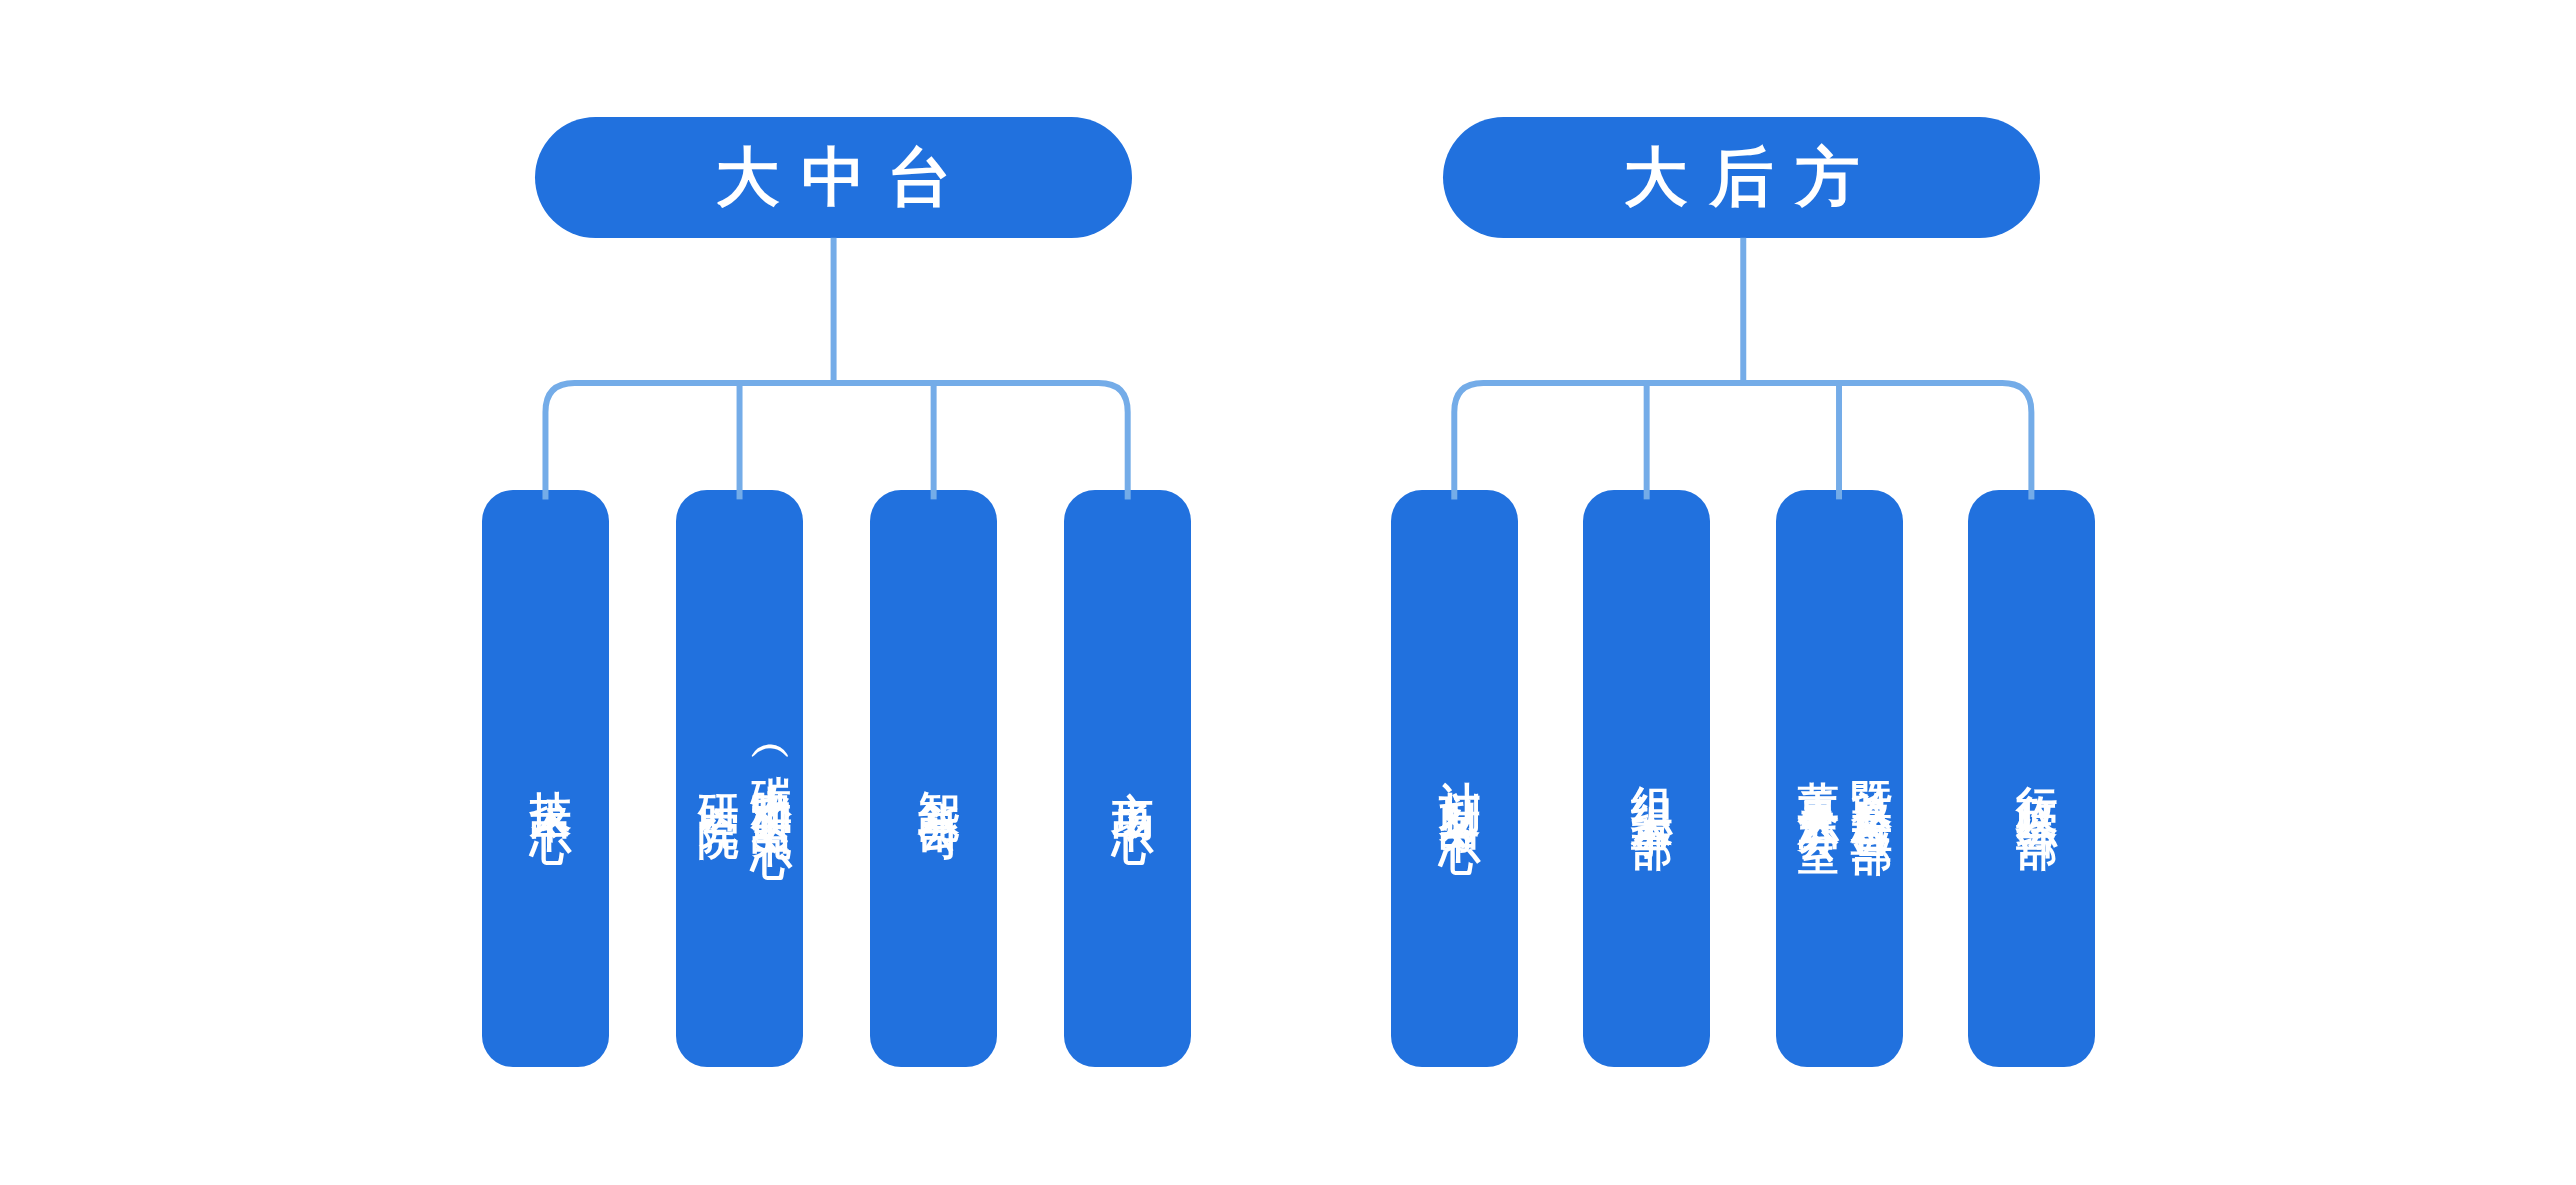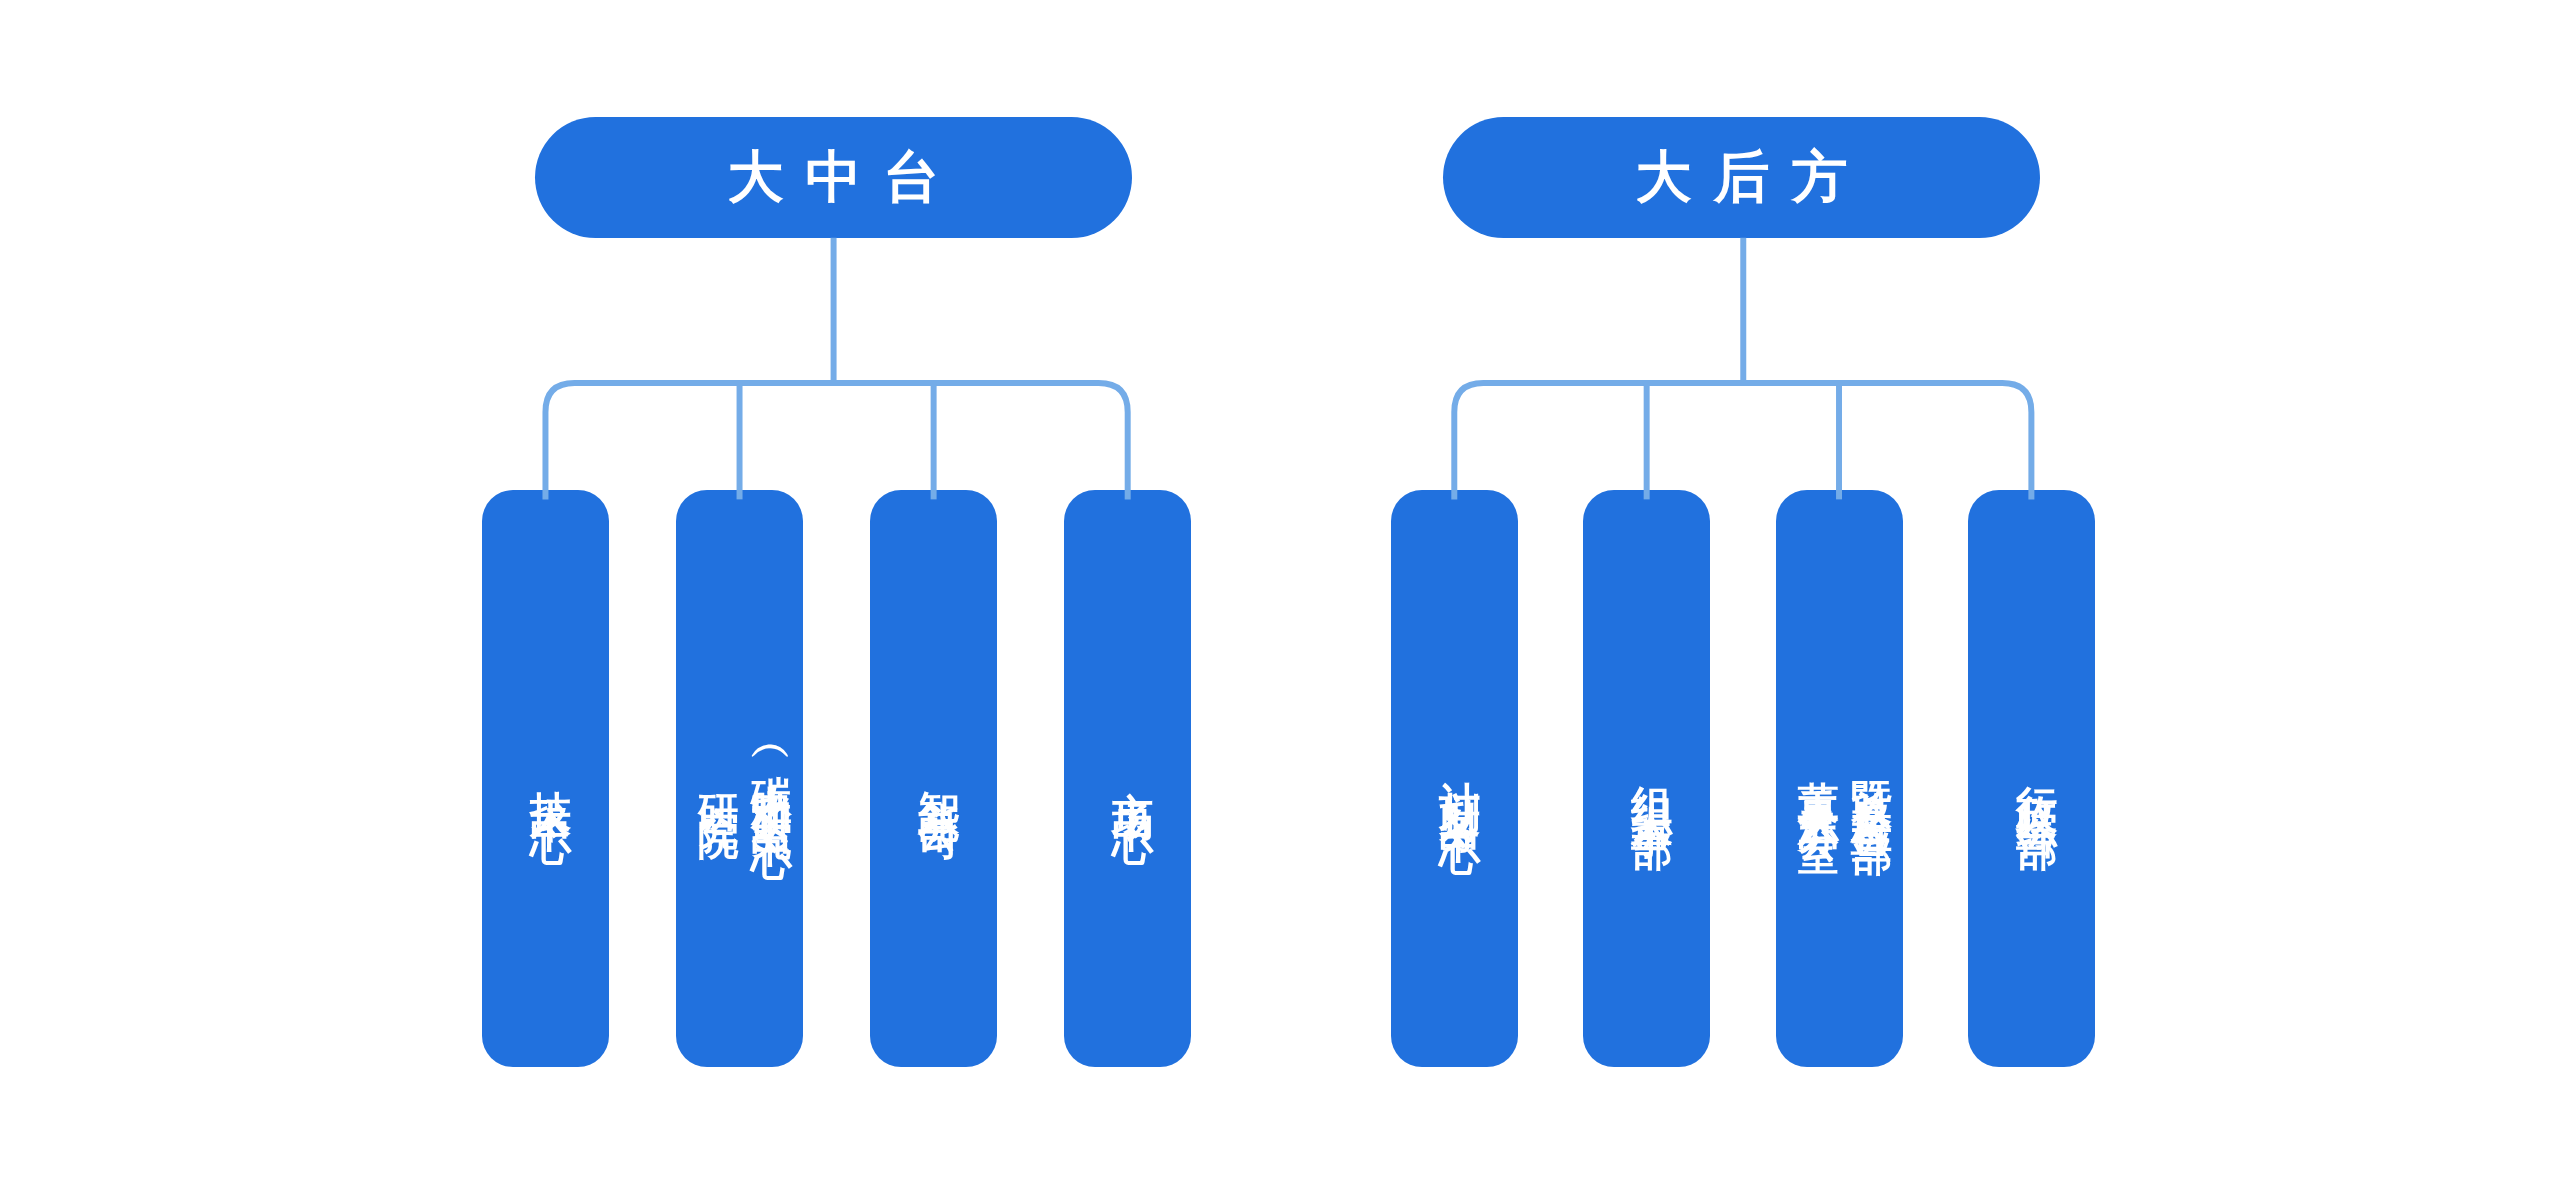--- a/index.html
+++ b/index.html
@@ -24,21 +24,21 @@
     width: 597px;
     height: 121px;
     background: var(--node-fill);
     border-radius: 61px;
     display: flex;
     align-items: center;
     justify-content: center;
   }
   .pill-label {
     color: var(--text);
-    font-size: 56px;
+    font-size: 64px;
     font-weight: 700;
     letter-spacing: 22px;
     padding-left: 22px;
     white-space: nowrap;
   }
   .child {
     position: absolute;
     top: 490px;
     width: 127px;
     height: 577px;

